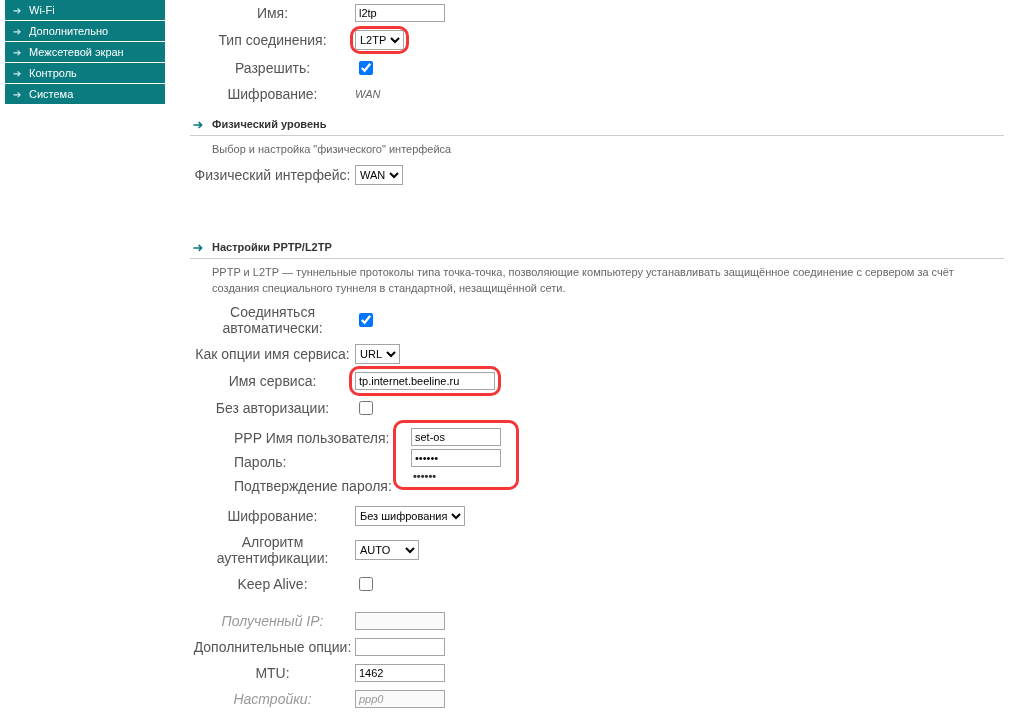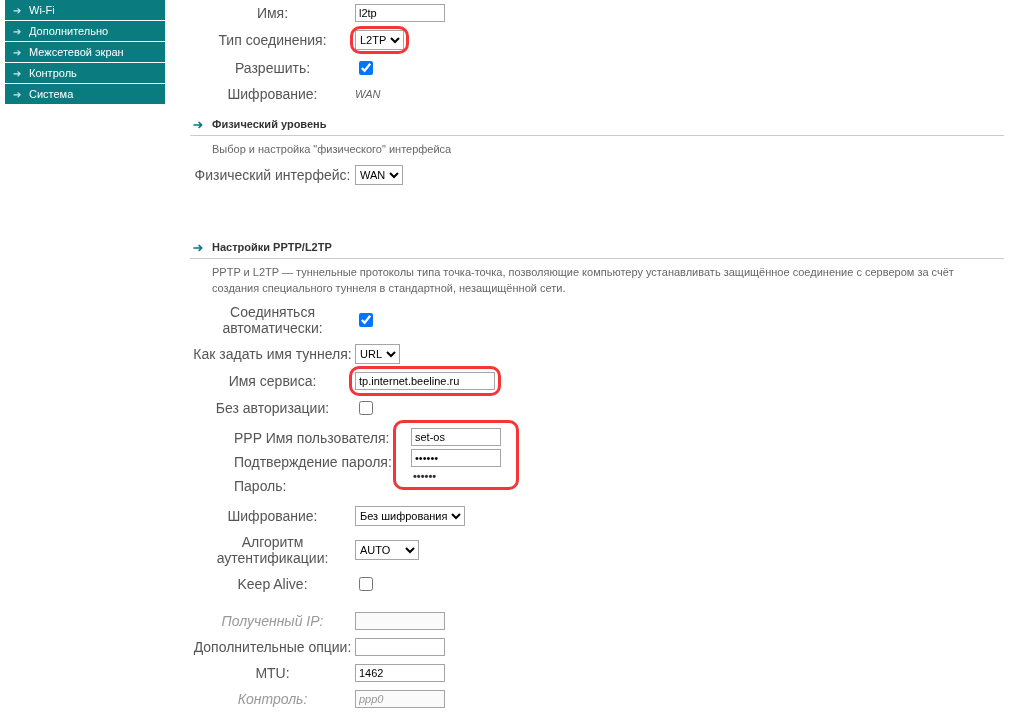--- a/index.html
+++ b/index.html
@@ -206,21 +206,21 @@
       <span class="sec-title">Настройки PPTP/L2TP</span>
     </div>
     <div class="section-desc">PPTP и L2TP — туннельные протоколы типа точка-точка, позволяющие компьютеру устанавливать защищённое соединение с сервером за счёт создания специального туннеля в стандартной, незащищённой сети.</div>
 
     <div class="row">
       <div class="label">Соединяться автоматически:</div>
       <div class="value"><input type="checkbox" checked="" style=""></div>
     </div>
 
     <div class="row">
-      <div class="label">Как задать имя туннеля:</div>
+      <div class="label">Как опции имя сервиса:</div>
       <div class="value">
         <select>
           <option>URL</option>
         </select>
       </div>
     </div>
 
     <div class="row">
       <div class="label">Имя сервиса:</div>
       <div class="value">
@@ -231,22 +231,22 @@
     </div>
 
     <div class="row">
       <div class="label">Без авторизации:</div>
       <div class="value"><input type="checkbox" style=""></div>
     </div>
 
     <div class="row" style="align-items:flex-start;margin-left:44px;">
       <div style="width:165px; flex-shrink:0;">
         <div style="padding:4px 0;"><span class="label" style="width:auto">PPP Имя пользователя:</span></div>
+        <div style="padding:4px 0;"><span class="label" style="width:auto">Пароль:</span></div>
         <div style="padding:4px 0;"><span class="label" style="width:auto">Подтверждение пароля:</span></div>
-        <div style="padding:4px 0;"><span class="label" style="width:auto">Пароль:</span></div>
       </div>
       <div class="value">
         <span class="red-outline big" style="padding:2px 12px;">
           <span class="stacked-group">
             <input type="text" class="w90" value="set-os" style="">
             <input type="text" class="w90" value="••••••" style="">
             <span style="font-size:11px; font-weight:bold; padding-left:2px;">••••••</span>
           </span>
         </span>
       </div>
@@ -286,21 +286,21 @@
       <div class="label">Дополнительные опции:</div>
       <div class="value"><input type="text" class="w90" style=""></div>
     </div>
 
     <div class="row">
       <div class="label">MTU:</div>
       <div class="value"><input type="text" class="w90" value="1462" style=""></div>
     </div>
 
     <div class="row">
-      <div class="label" style="font-style:italic;color:#999">Контроль:</div>
+      <div class="label" style="font-style:italic;color:#999">Настройки:</div>
       <div class="value"><input type="text" class="w90 readonly" readonly="" value="ppp0" style=""></div>
     </div>
 
     <div class="section-header">
       <span class="sec-icon">➜</span>
       <span class="sec-title">Разное</span>
     </div>
 
     <div class="row">
       <div class="label">Включить RIP:</div>

